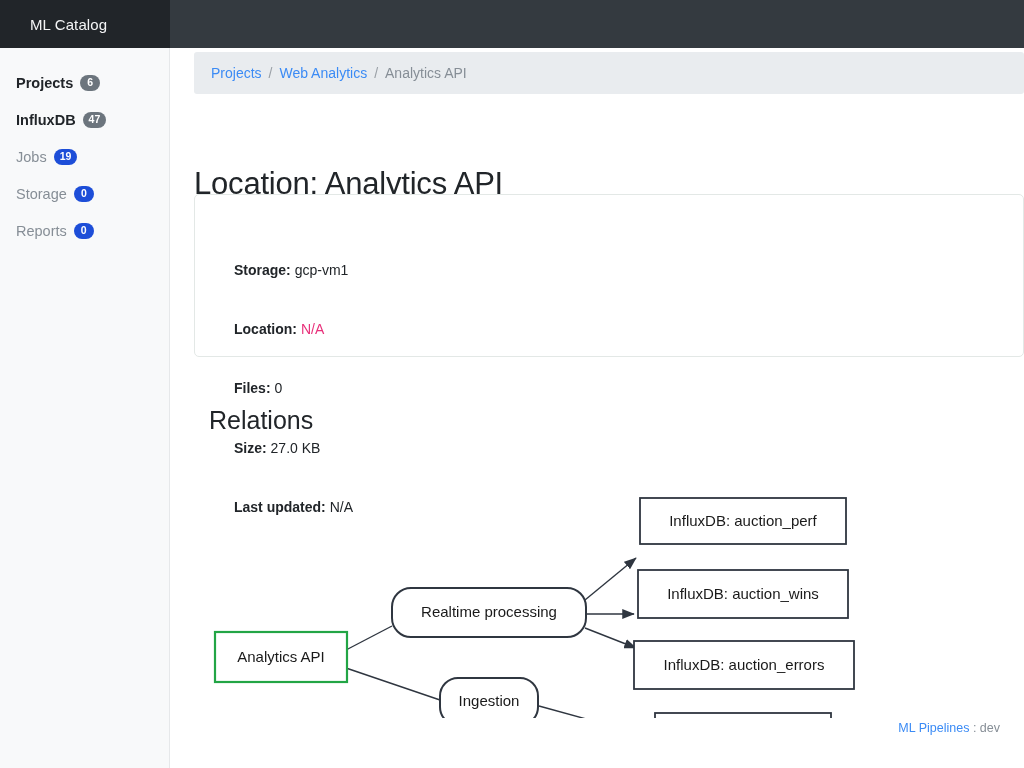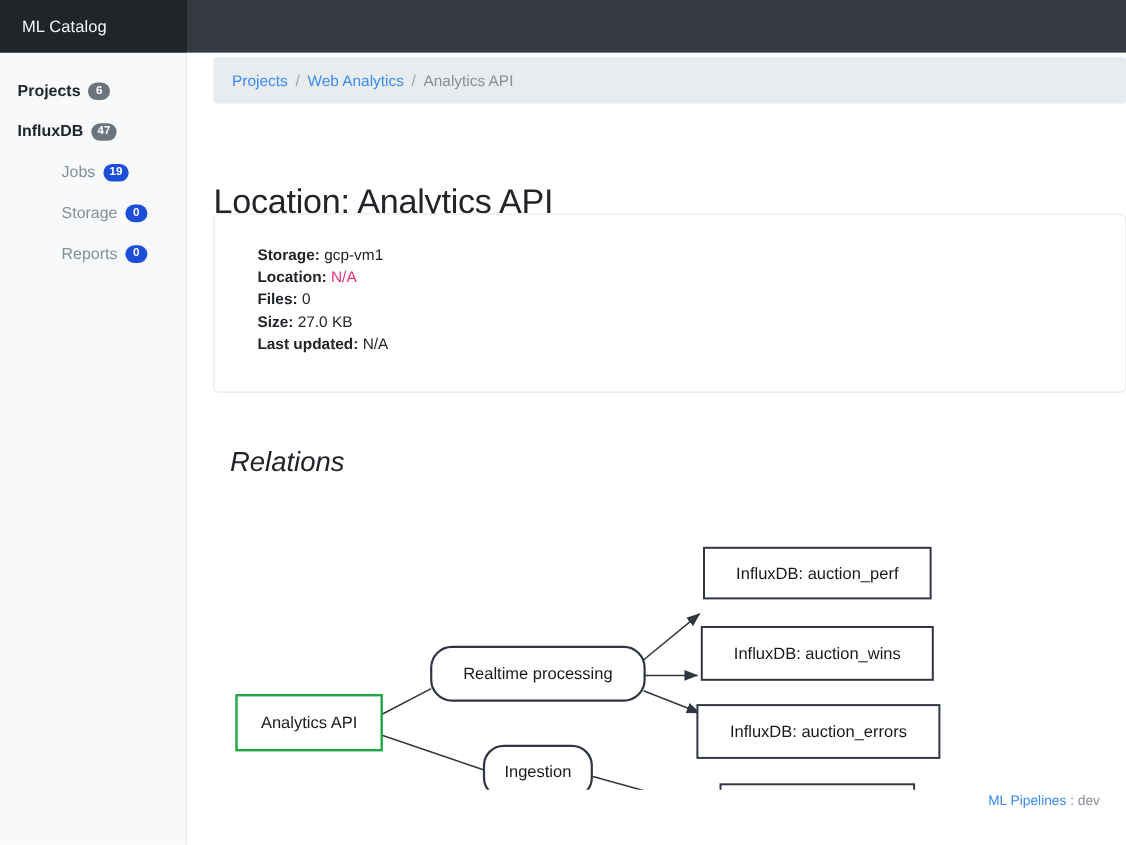--- a/index.html
+++ b/index.html
@@ -12,39 +12,39 @@
   #app { position: relative; width: 1024px; height: 768px; }
 
   
   .topbar {
     position: absolute; left: 0; top: 0; width: 1024px; height: 48px;
     background: #343a40;
   }
   .brand-box {
     position: absolute; left: 0; top: 0; width: 170px; height: 48px;
     background: #212529;
-    display: flex; align-items: center; padding-left: 20px;
+    display: flex; align-items: center; padding-left: 30px;
   }
   .brand-title {
     color: #f4f5f6; font-size: 15px; letter-spacing: .1px;
   }
 
   
   .sidebar {
     position: absolute; left: 0; top: 48px; width: 170px; height: 720px;
     background: #f8f9fa; border-right: 1px solid #e6e8ea;
     padding-top: 16px;
   }
   .nav-item {
     display: flex; align-items: center; gap: 7px;
     padding: 0 16px; height: 37px;
     font-size: 14.5px; cursor: pointer;
   }
   .nav-item.active { color: #212529; font-weight: bold; }
-  .nav-item.muted  { color: #868e96; margin-left: 40px; }
+  .nav-item.muted  { color: #868e96; }
   .badge {
     display: inline-flex; align-items: center; justify-content: center;
     min-width: 20px; height: 16px; padding: 0 6px;
     border-radius: 9px; background: #6c757d; color: #ffffff;
     font-size: 10.5px; font-weight: bold; line-height: 1;
   }
   .nav-item.muted .badge { background: #1d4ed8; }
 
   
   .main { position: absolute; left: 170px; top: 48px; width: 854px; height: 720px; background:#fff; }
@@ -63,28 +63,28 @@
     position: absolute; left: 24px; top: 118px;
     font-size: 31px; color: #212529; font-weight: normal;
     letter-spacing: -0.2px;
   }
 
   .info-card {
     position: absolute; left: 24px; top: 146px; width: 830px; height: 163px;
     background: #ffffff; border: 1px solid #e3e8e6; border-radius: 5px;
   }
   .info-list { padding: 26px 0 0 39px; }
-  .info-row { font-size: 14px; color: #212529; line-height: 20.2px; }
+  .info-row { font-size: 14px; color: #212529; line-height: 20.2px; margin-top: 39px; }
   .info-row .k { font-weight: bold; }
   .info-row .v { font-weight: normal; }
   .v-alert { color: #e8307a; }
 
   .section-title {
     position: absolute; left: 39px; top: 358px;
-    font-size: 25px; color: #212529; font-weight: normal; font-style: italic;
+    font-size: 25px; color: #212529; font-weight: normal;
   }
 
   .graph { position: absolute; left: 0px; top: 340px; width: 854px; height: 330px; }
 
   .footer {
     position: absolute; right: 24px; top: 673px;
     font-size: 12.5px; color: #868e96;
   }
   .footer a { color: #3b8bf5; text-decoration: none; cursor: pointer; }
 

